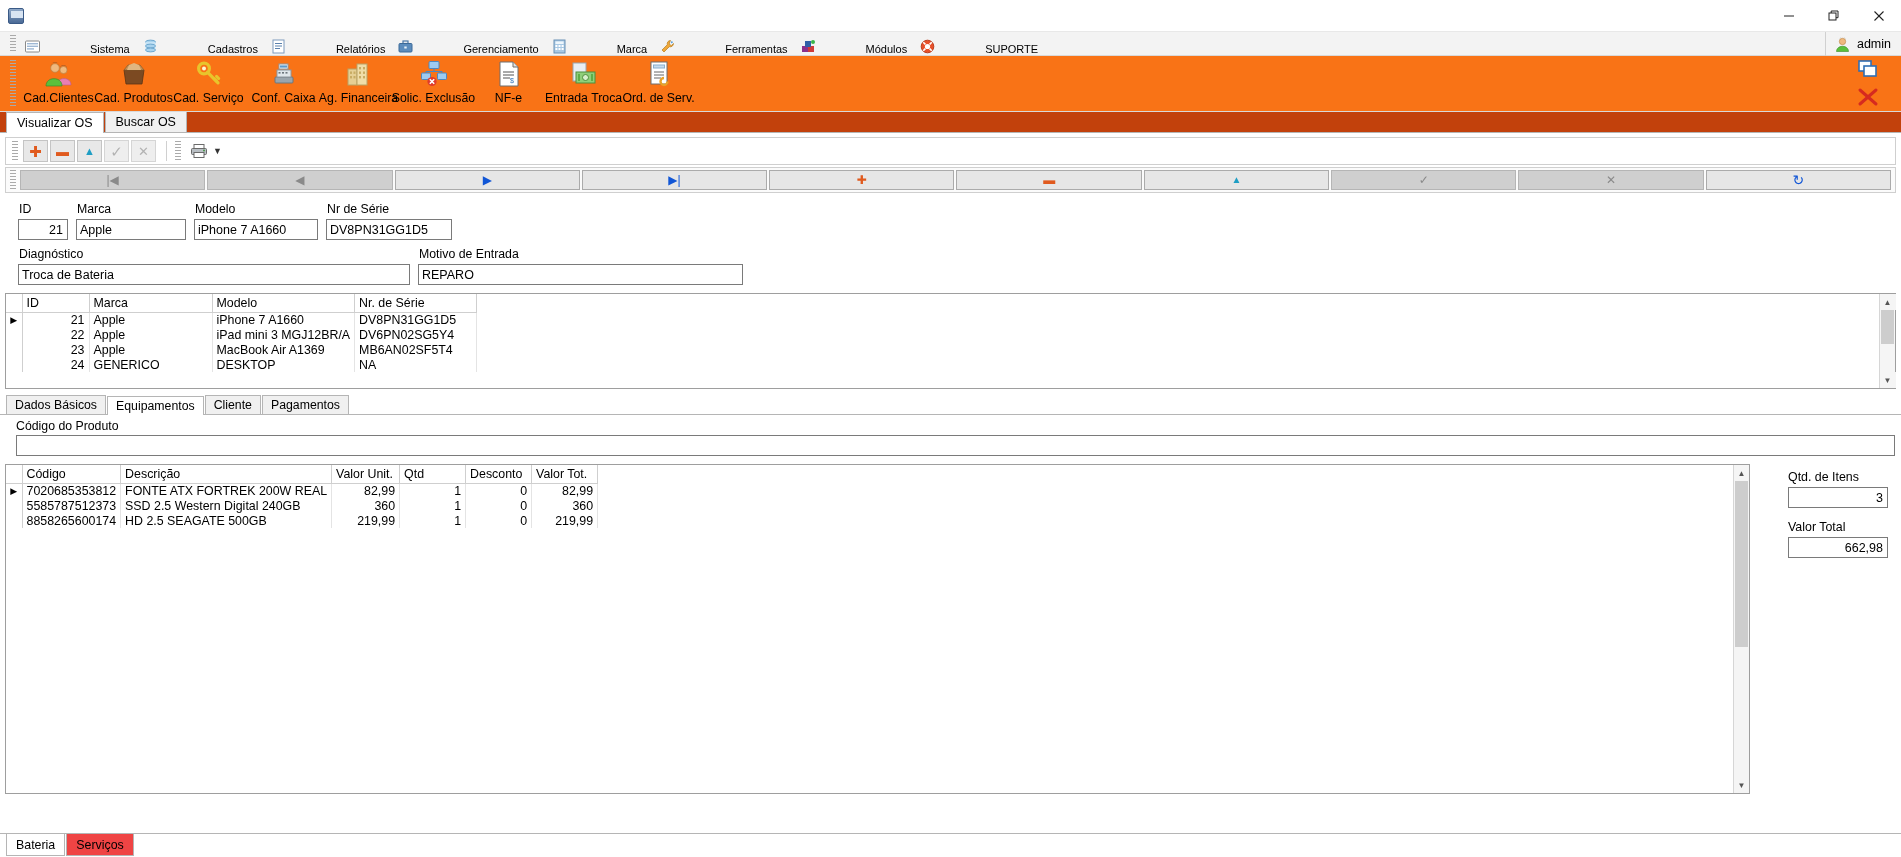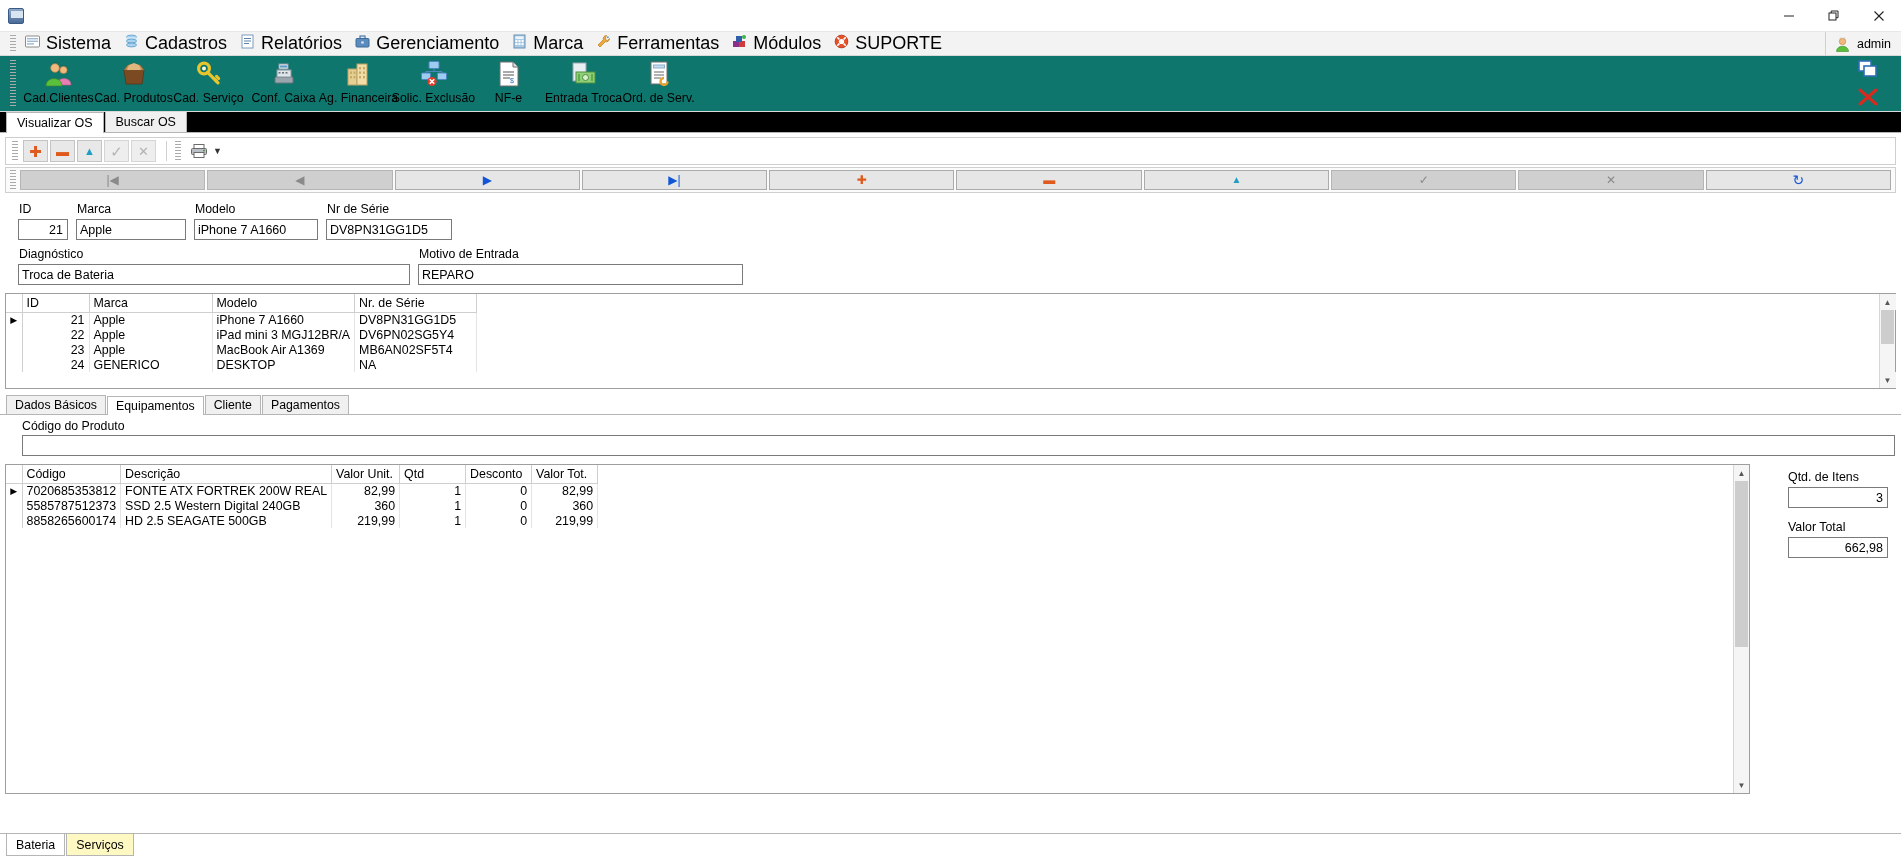--- a/index.html
+++ b/index.html
@@ -62,40 +62,41 @@
     position: relative;
     padding-left: 10px;
   }
   .gripper {
     width: 6px; height: 18px;
     margin-right: 5px;
     background-image: repeating-linear-gradient(to bottom, #aaa 0 1px, transparent 1px 3px);
     flex: 0 0 auto;
   }
   .menu-item {
-    display: flex; align-items: flex-start;
+    display: flex; align-items: flex-end;
     padding: 0 9px 0 3px;
     height: 22px;
     white-space: nowrap;
-    font-size: 18px;
+    font-size: 11px;
+    gap: 44px;
   }
   .menu-item .mi-icon { width: 17px; height: 17px; margin-right: 5px; flex: 0 0 auto; }
   .menubar-right {
     position: absolute; right: 0; top: 0; height: 24px;
     display: flex; align-items: center; padding-right: 10px;
     border-left: 1px solid #d0d0d0;
     padding-left: 8px;
   }
   .menubar-right .user-ico { width: 17px; height: 17px; margin-right: 6px; }
   .menubar-right .uname { font-size: 12.5px; }
 
   
   .bigbar {
     height: 56px;
-    background: #0f766e;
+    background: #f97316;
     border-bottom: 1px solid #d9d9d9;
     display: flex;
     align-items: flex-start;
     position: relative;
     padding-left: 10px;
   }
   .bigbar .gripper { height: 48px; margin-top: 4px; }
   .tool-btn {
     width: 75px; height: 52px;
     display: flex; flex-direction: column; align-items: center;
@@ -107,21 +108,21 @@
   .bigbar-right {
     position: absolute; right: 6px; top: 0;
     width: 54px; height: 56px;
     display: flex; flex-direction: column; align-items: center;
     justify-content: space-around;
   }
 
   
   .tabstrip {
     height: 21px;
-    background: #000000;
+    background: #c2410c;
     border-bottom: 1px solid #b5b5b5;
     display: flex;
     align-items: flex-end;
     padding-left: 6px;
   }
   .tab {
     height: 21px;
     padding: 0 10px;
     display: flex; align-items: center;
     font-size: 12.5px;
@@ -285,21 +286,21 @@
     border: 1px solid #b5b5b5;
     border-bottom: none;
     background: #f0f0f0;
     margin-right: 1px;
   }
   .itab.active {
     background: #fff; margin-bottom: -1px; padding-bottom: 1px; z-index: 2; position: relative;
   }
 
   
-  .codearea { padding: 4px 6px 0 22px; }
+  .codearea { padding: 4px 6px 0 16px; }
   .codearea label { font-size: 12.3px; display: block; margin-bottom: 2px; }
   .codearea input {
     width: 100%; height: 21px;
     border: 1px solid #7a7a7a;
     font-family: "Liberation Sans", sans-serif;
     font-size: 12.5px; padding: 0 3px; outline: none;
   }
 
   
   .prodarea {
@@ -341,21 +342,21 @@
     border-top: 1px solid #b5b5b5;
     background: #fff;
   }
   .btab {
     height: 22px;
     padding: 0 9px;
     display: flex; align-items: center;
     font-size: 12.4px;
     border: 1px solid #b5b5b5;
     border-top: none;
-    background: #fef9c3;
+    background: #ef4444;
     margin-right: 1px;
   }
   .btab.active { background: #fff; }
 </style>
 </head>
 <body>
 
 <div class="titlebar">
   <div class="app-icon"></div>
   <div class="win-controls">

